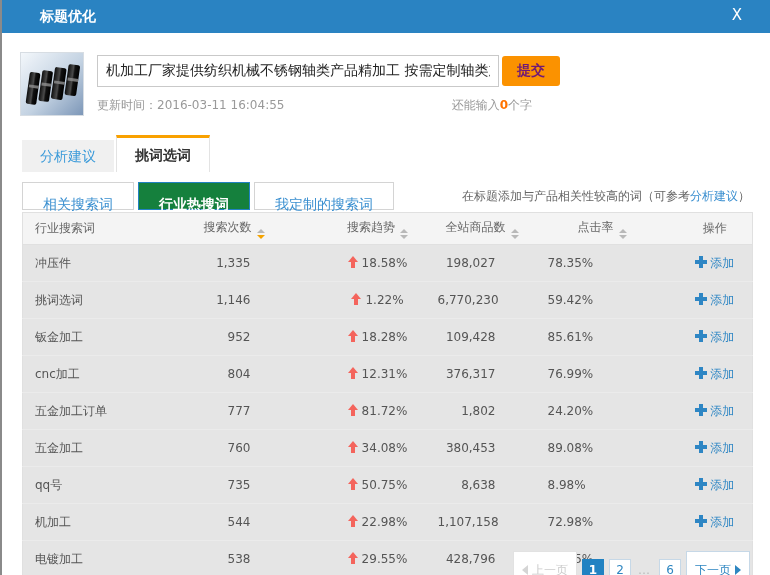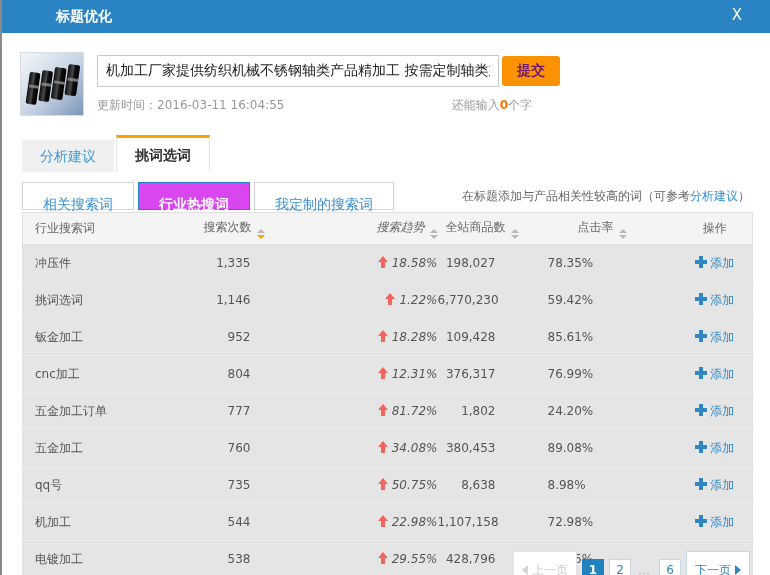--- a/index.html
+++ b/index.html
@@ -3,21 +3,21 @@
 <meta charset="utf-8">
 <style>
   * { margin:0; padding:0; box-sizing:border-box; }
   html,body { background:#fff; }
   body { font-family:"DejaVu Sans","Liberation Sans",sans-serif; }
   .dialog { position:relative; width:770px; height:575px; background:#fff; overflow:hidden;
             border-left:2px solid #8a8a8a; }
 
   
   .dlg-header { position:absolute; top:0; left:0; right:0; height:33px; background:#2a83c2; }
-  .dlg-title { position:absolute; left:54px; top:8px; color:#fff; font-size:14px; font-weight:bold; }
+  .dlg-title { position:absolute; left:38px; top:8px; color:#fff; font-size:14px; font-weight:bold; }
   .dlg-close { position:absolute; right:28px; top:6px; color:#fff; font-size:15px; cursor:pointer; }
 
   
   .thumb { position:absolute; left:18px; top:52px; width:64px; height:64px; border:1px solid #d7dde3; }
   .title-input { position:absolute; left:95px; top:55px; width:402px; height:32px; border:1px solid #c9c9c9;
                  font-size:14px; color:#222; padding:0 8px; font-family:inherit; }
   .submit-btn { position:absolute; left:500px; top:56px; width:58px; height:30px; background:#fb9200;
                 border:none; border-radius:3px; color:#701a75; font-size:14px; font-weight:bold; cursor:pointer;
                 font-family:inherit; }
   .update-row { position:absolute; left:95px; top:97px; width:435px; display:flex; justify-content:space-between;
@@ -28,34 +28,34 @@
   .tabs { position:absolute; left:20px; top:135px; height:37px; display:flex; align-items:flex-end; }
   .tab { font-size:14px; padding:0 18px; height:32px; line-height:32px; background:#f0f0f0; color:#3a9ad9;
          cursor:pointer; margin-right:2px; }
   .tab.active { background:#fff; color:#333; font-weight:bold; height:37px; line-height:34px;
                 border-top:3px solid #f9a100; border-left:1px solid #e3e3e3; border-right:1px solid #e3e3e3; }
 
   
   .filter-row { position:absolute; left:20px; top:182px; right:20px; height:28px; display:flex; align-items:center; }
   .filter-btn { height:28px; line-height:26px; padding:8px 20px; border:1px solid #d4d4d4; background:#fff;
                 color:#3a8fd0; font-size:14px; margin-right:4px; cursor:pointer; }
-  .filter-btn.active { background:#d946ef; border-color:#2182c2; color:#fff; font-weight:bold; }
+  .filter-btn.active { background:#15803d; border-color:#2182c2; color:#fff; font-weight:bold; }
   .hint { margin-left:auto; font-size:12px; color:#666; }
   .hint a { color:#3a8fd0; text-decoration:none; }
 
   
   table.kw { position:absolute; left:20px; top:212px; width:730px; border-collapse:collapse; table-layout:fixed;
              border:1px solid #e0e0e0; font-size:12px; }
   table.kw th { height:32px; background:#f4f4f4; color:#666; font-weight:normal; border-bottom:1px solid #e0e0e0; }
   table.kw td { height:37px; color:#555; border-bottom:1px solid #ebebeb; background:#e5e5e5; }
   .c1 { width:175px; } .c2 { width:75px; } .c3 { width:165px; } .c4 { width:110px; } .c5 { width:130px; } .c6 { width:75px; }
   th.h1, td.d1 { text-align:left; padding-left:12px; }
   th.h2 { text-align:right; padding-right:8px; }
   td.d2 { text-align:right; padding-right:22px; }
-  th.h3, td.d3 { text-align:right; padding-left:45px;font-style:italic; }
+  th.h3, td.d3 { text-align:center; padding-left:45px; }
   th.h4 { text-align:left; padding-left:8px; }
   td.d4 { text-align:right; padding-right:52px; }
   th.h5 { text-align:left; padding-left:30px; }
   td.d5 { padding-right:50px; }
   th.h6, td.d6 { text-align:center; }
 
   .sort { display:inline-flex; flex-direction:column; margin-left:5px; vertical-align:-2px; gap:2px; }
   .sort i { display:block; width:0; height:0; border-left:4px solid transparent; border-right:4px solid transparent; }
   .sort .up   { border-bottom:4px solid #b8b8b8; }
   .sort .down { border-top:4px solid #b8b8b8; }

